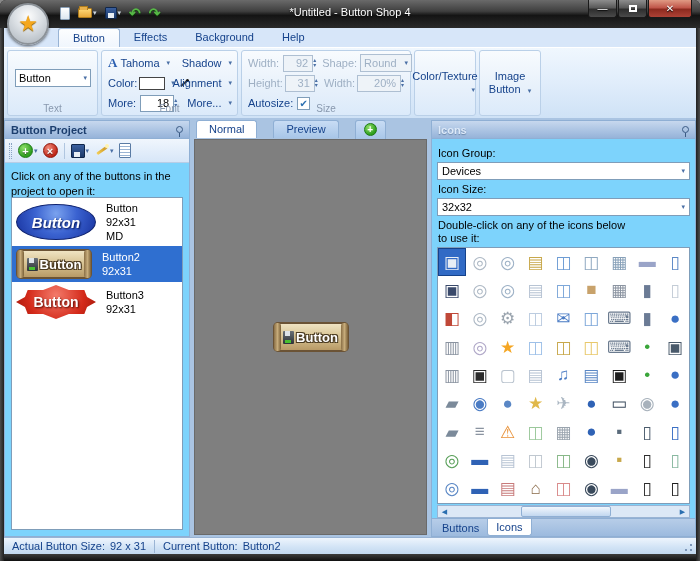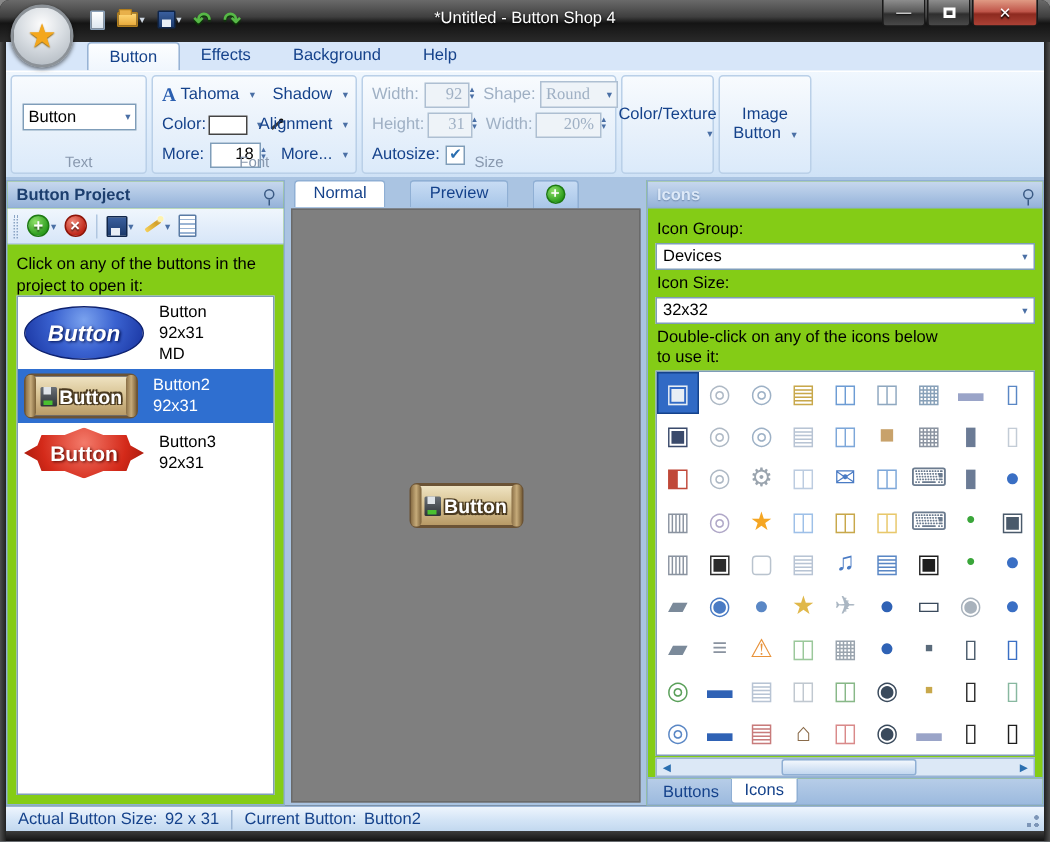--- a/index.html
+++ b/index.html
@@ -61,28 +61,28 @@
   .menu-dd { color:#15428b; cursor:pointer; display:flex; align-items:center; }
   .menu-dd .ddarr { font-size:7px; margin-left:3px; }
   .swatch { width:26px; height:13px; background:#fff; border:1px solid #444; margin:0 2px; }
   .eyedrop { width:10px; height:10px; position:relative; margin-left:4px; }
   .eyedrop::before { content:""; position:absolute; left:1px; top:4px; width:9px; height:2px; background:#3a3a3a; transform:rotate(-40deg); }
   .eyedrop::after { content:""; position:absolute; right:0; top:1px; width:3px; height:3px; background:#111; border-radius:50%; }
   .numbox { background:#fff; border:1px solid #7f9db9; height:17px; display:flex; align-items:center; color:#000; padding:0 2px; }
   .numbox .val { flex:1; text-align:right; padding-right:2px; }
   .spin { display:flex; flex-direction:column; justify-content:center; font-size:6px; color:#4a6fa5; line-height:5px; cursor:pointer; }
   .disabled-lbl { color:#9fb0c4; }
-  .numbox.dis, .dd-box.dis { background:#eef3f8; border-color:#aebfd2; color:#9fb0c4;font-family:Liberation Serif, serif; }
+  .numbox.dis, .dd-box.dis { background:#eef3f8; border-color:#aebfd2; color:#9fb0c4; }
   .numbox.dis .val { color:#9fb0c4; }
   .chk { width:13px; height:13px; background:#fff; border:1px solid #7f9db9; display:flex; align-items:center;
     justify-content:center; font-size:10px; color:#2b6fb0; margin-left:4px; cursor:pointer; }
 
   
   .main { position:absolute; left:4px; top:118px; width:692px; height:419px; background:#aac4e2; }
-  .panel { position:absolute; top:2px; bottom:0; background:#84cc16; border:1px solid #8fafd4; }
+  .panel { position:absolute; top:2px; bottom:0; background:#7dd3fc; border:1px solid #8fafd4; }
   .phead { height:18px; background:linear-gradient(180deg,#c7d8ee 0%,#a9c2e2 60%,#96b3d9 100%);
     border-bottom:1px solid #8fafd4; display:flex; align-items:center; padding:0 6px; font-weight:bold; }
   .pin { width:7px; height:7px; border:1px solid #3a5a84; border-radius:50%; margin-left:auto; position:relative; cursor:pointer; }
   .pin::after { content:""; position:absolute; left:2px; top:6px; width:1px; height:4px; background:#3a5a84; }
 
   
   .left-panel { left:0; width:186px; }
   .left-panel .phead { color:#1c3e6e; }
   .ltoolbar { height:24px; display:flex; align-items:center; padding:0 4px; gap:3px;
     background:linear-gradient(180deg,#f0f6fd,#d7e6f8); border-bottom:1px solid #b8cde6; }

